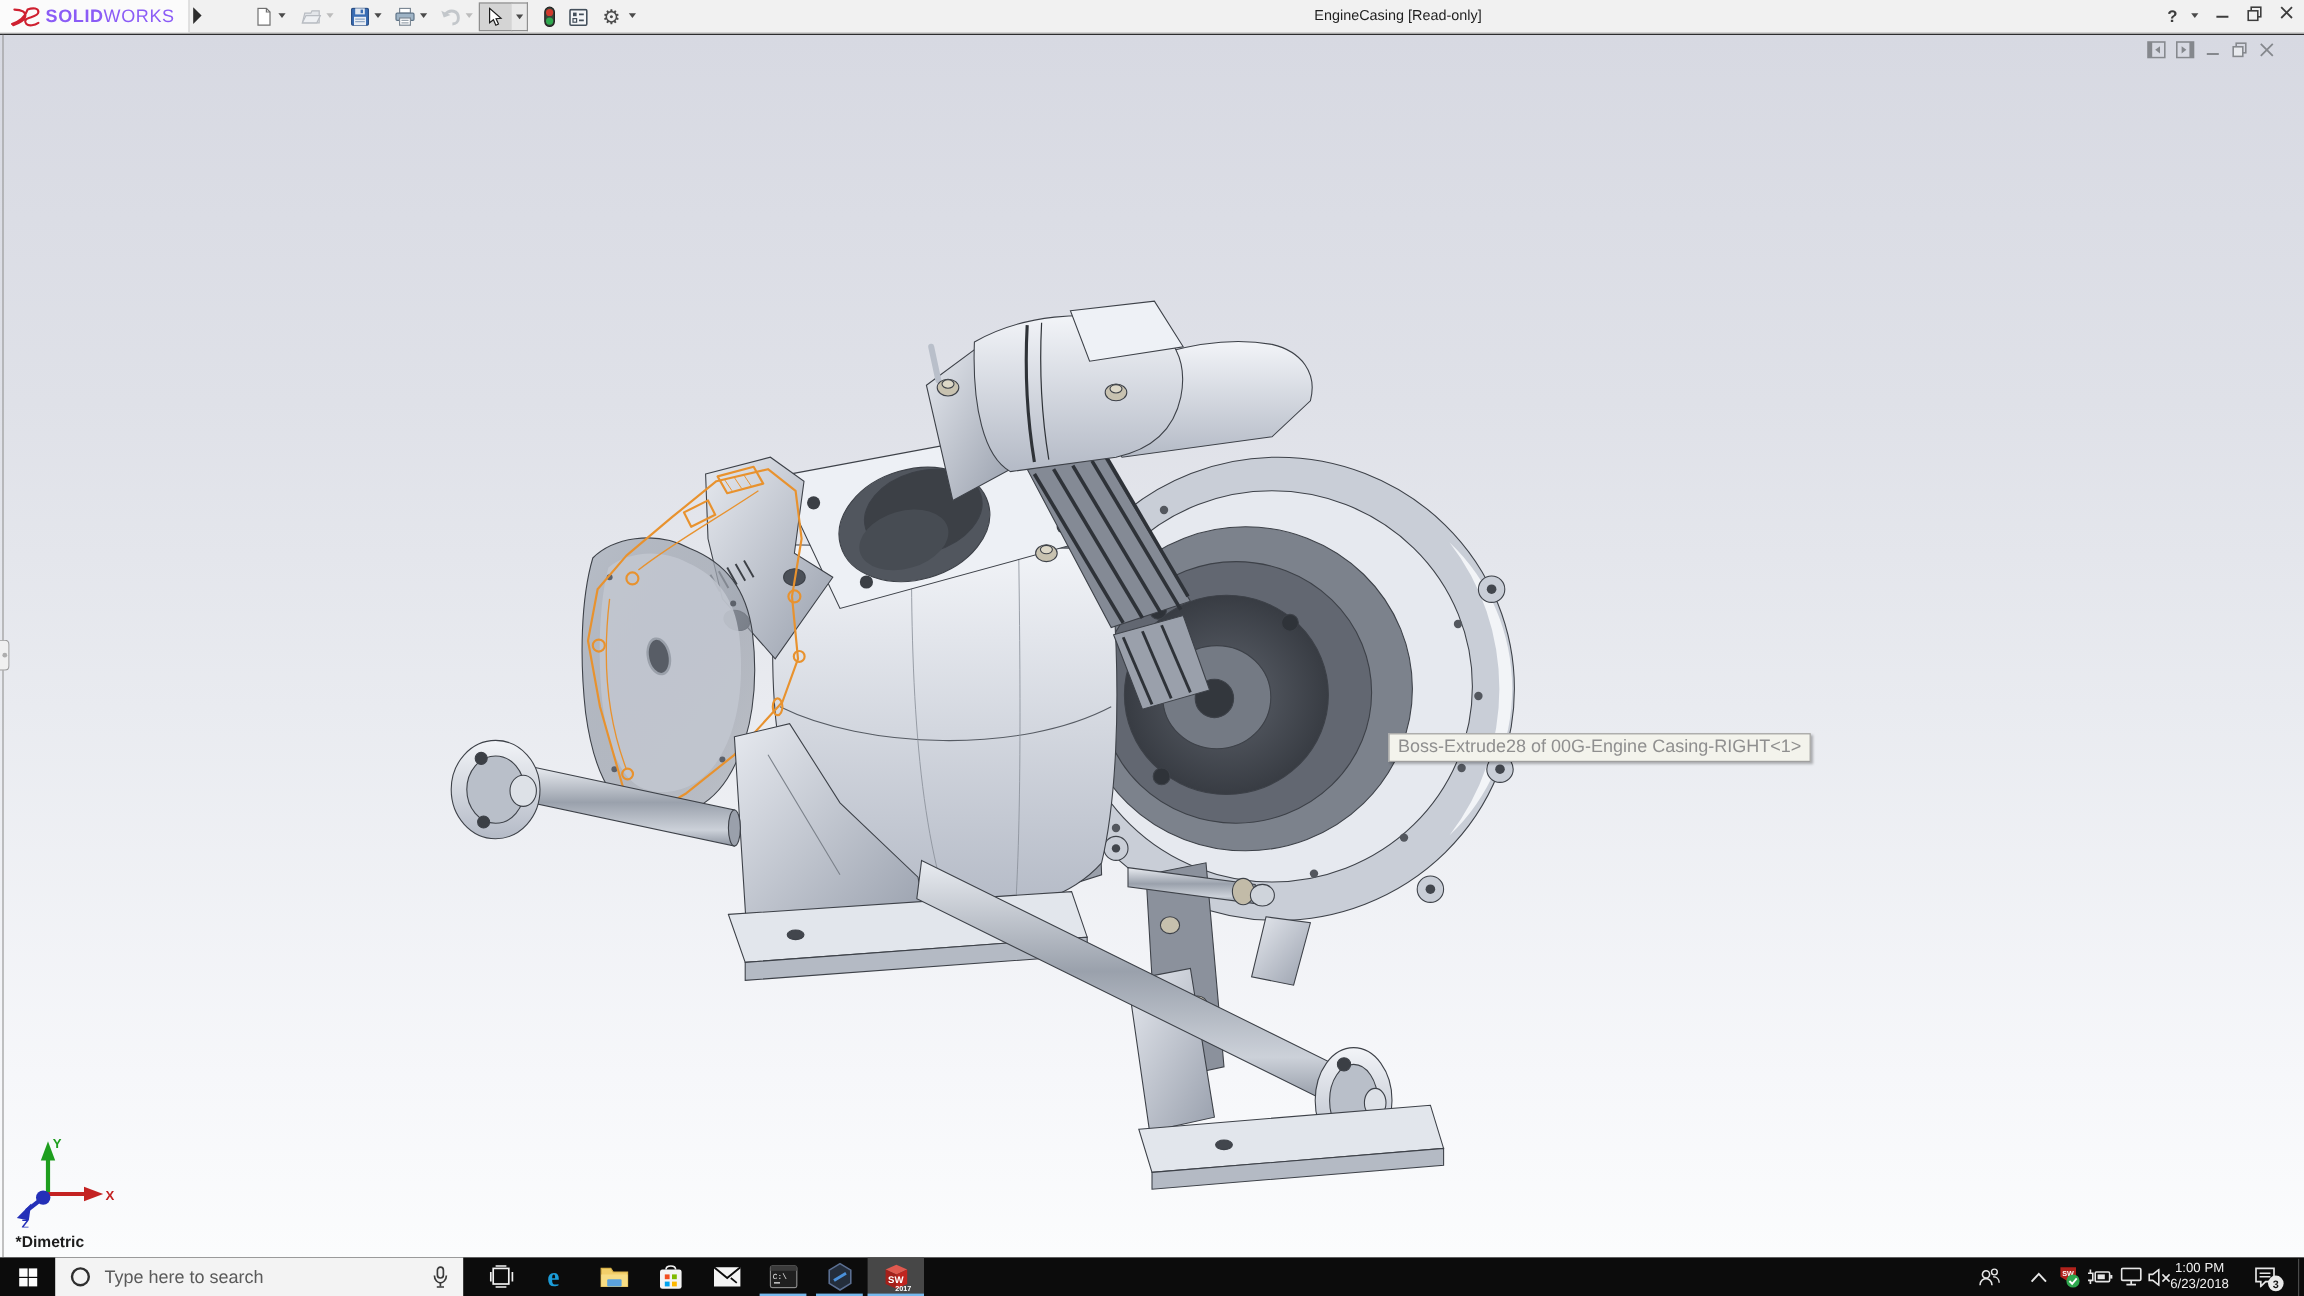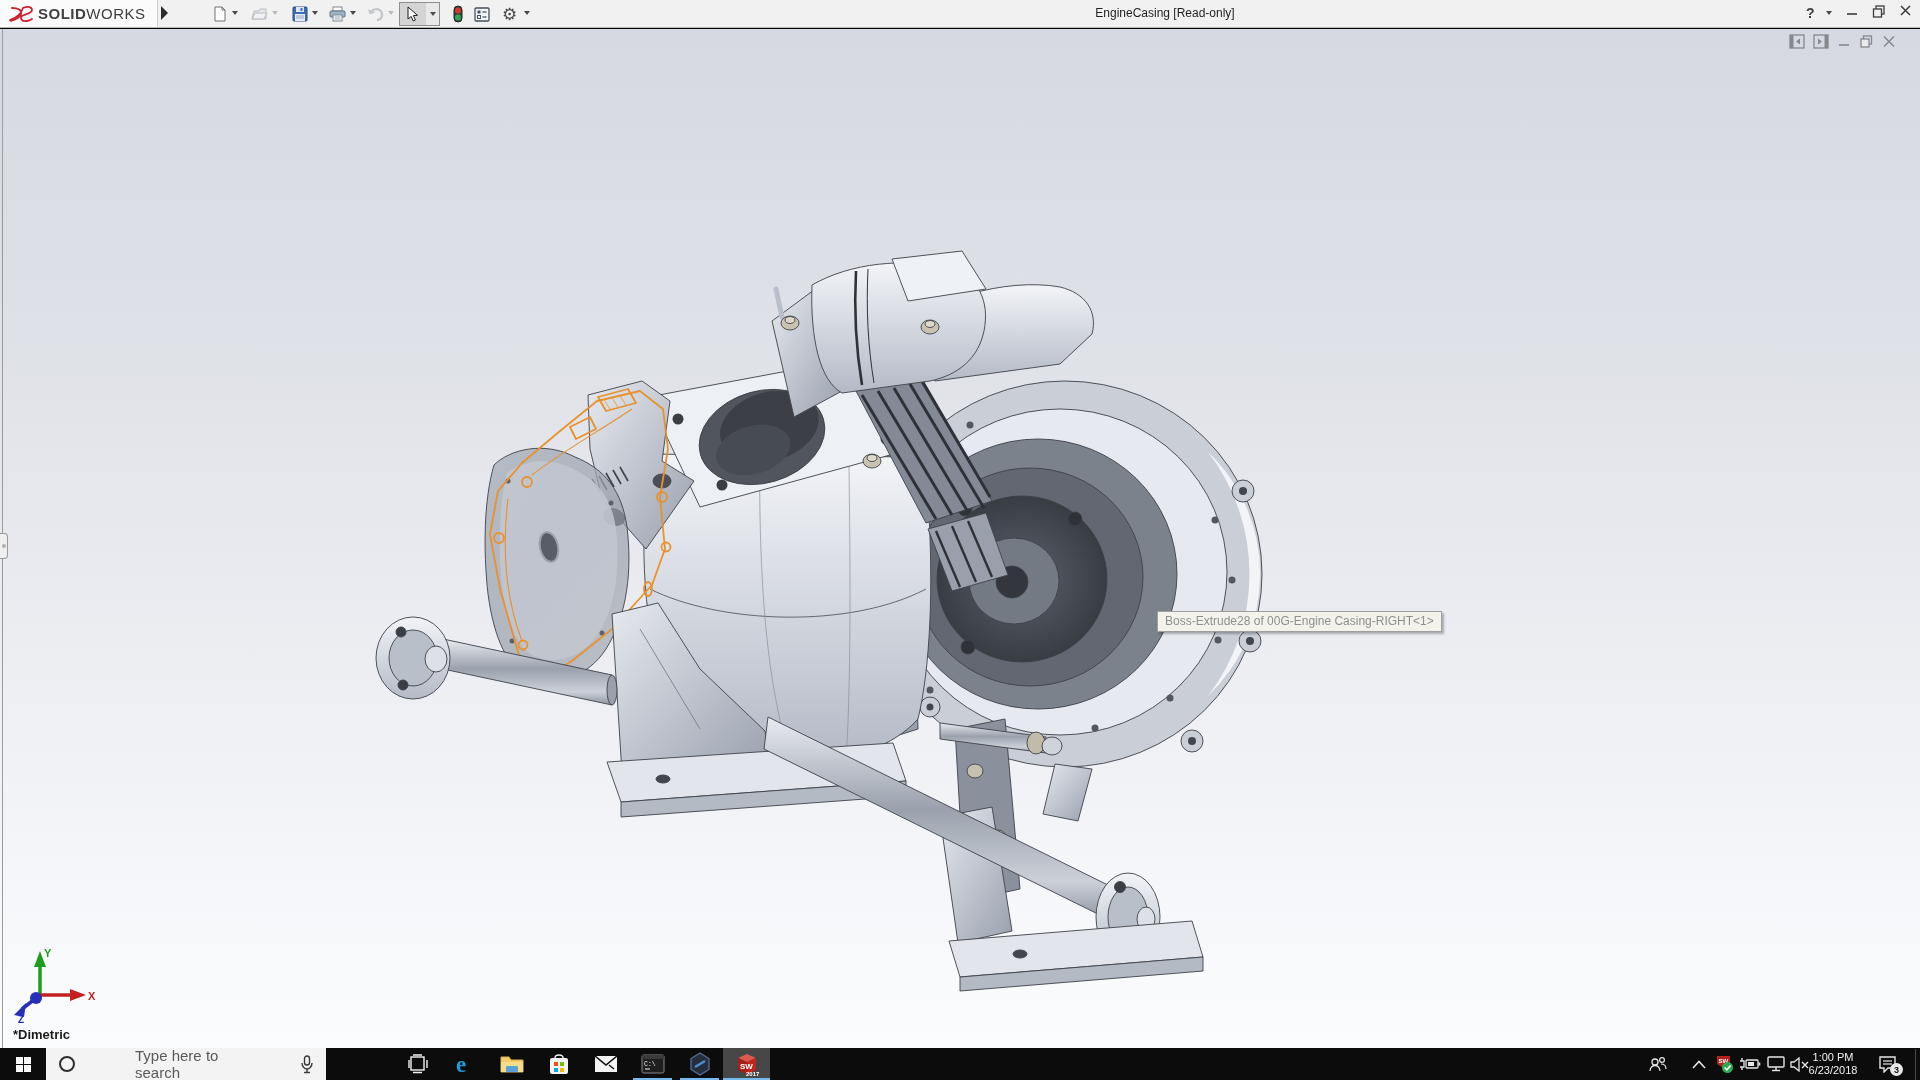--- a/index.html
+++ b/index.html
@@ -1,51 +1,51 @@
 <!DOCTYPE html>
 <html><head>
 <meta charset="utf-8">
 <style>
   * { margin:0; padding:0; box-sizing:border-box; }
   html,body { width:1920px; height:1080px; overflow:hidden; font-family:"Liberation Sans", sans-serif; background:#000; }
 
   
   .titlebar { position:absolute; left:0; top:0; width:1920px; height:28px; background:#f1f1f1; border-bottom:1px solid #b9b9b9; z-index:50; }
   .logo-panel { position:absolute; left:0; top:0; width:158px; height:27px; background:#fbfbfb; border-right:1px solid #cfcfcf; display:flex; align-items:center; padding-left:8px; }
-  .brand-text { font-size:15px; color:#404040; letter-spacing:.5px; margin-left:4px; }
+  .brand-text { font-size:15px; color:#8b5cf6; letter-spacing:.5px; margin-left:4px; }
   .brand-text b { font-weight:bold; }
   .flyout { position:absolute; left:161px; top:6px; width:0; height:0; border-left:7px solid #2d2d2d; border-top:7px solid transparent; border-bottom:7px solid transparent; }
   .tb-btn { position:absolute; top:3px; width:23px; height:22px; display:flex; align-items:center; justify-content:center; }
   .tb-caret { position:absolute; top:11px; width:0; height:0; border-top:4px solid #4a4a4a; border-left:3.5px solid transparent; border-right:3.5px solid transparent; }
   .tb-caret.dis { border-top-color:#bcbcbc; }
   .sel-box { position:absolute; left:399px; top:2px; width:28px; height:24px; background:#d4d4d4; border:1px solid #8f8f8f; display:flex; align-items:center; justify-content:center; }
   .sel-caret-box { position:absolute; left:426px; top:2px; width:14px; height:24px; background:#e9e9e9; border:1px solid #8f8f8f; border-left:none; display:flex; align-items:center; justify-content:center; }
   .win-title { position:absolute; left:1040px; top:6px; width:250px; text-align:center; font-size:12px; color:#1f1f1f; }
   .wc { position:absolute; top:4px; color:#3c3c3c; font-size:14px; }
   .gear-glyph { font-size:17px; color:#4c4c4c; line-height:1; }
 
   
   .viewport { position:absolute; left:0; top:29px; width:1920px; height:1019px;
               background:linear-gradient(180deg,#d7d9e2 0%,#dfe1e8 30%,#e9ebf0 55%,#f6f7fa 85%,#fbfcfd 100%); }
   .vp-left-border { position:absolute; left:2px; top:0; width:1px; height:1019px; background:#9b9b9b; }
   .splitter-tab { position:absolute; left:0; top:504px; width:8px; height:26px; background:#f0f0f0; border:1px solid #9b9b9b; border-left:none; border-radius:0 4px 4px 0; }
   .splitter-tab i { position:absolute; left:2px; top:10px; width:4px; height:4px; border-radius:50%; background:#aeaeae; }
   .doc-controls { position:absolute; right:24px; top:5px; display:flex; gap:8px; }
   .doc-controls svg { display:block; }
   .model-svg { position:absolute; left:370px; top:191px; width:960px; height:800px; }
-  .tooltip { position:absolute; left:1157px; top:582px; padding:2px 7px 3px; font-size:12px; color:#8f8f8f; background:#f3f3ec; border:1px solid #9f9f9f; box-shadow:1.5px 1.5px 2px rgba(0,0,0,.28); white-space:nowrap; z-index:5; }
+  .tooltip { position:absolute; left:1157px; top:582px; padding:2px 7px 3px; font-size:15px; color:#8f8f8f; background:#f3f3ec; border:1px solid #9f9f9f; box-shadow:1.5px 1.5px 2px rgba(0,0,0,.28); white-space:nowrap; z-index:5; }
   .triad { position:absolute; left:6px; top:916px; }
   .view-label { position:absolute; left:13px; top:998px; font-size:13px; font-weight:bold; color:#1c1c1c; }
 
   
   .taskbar { position:absolute; left:0; top:1048px; width:1920px; height:32px; background:#0c0c0c; z-index:60; }
   .start-btn { position:absolute; left:0; top:0; width:46px; height:32px; display:flex; align-items:center; justify-content:center; }
   .win-logo { width:15px; height:15px; display:grid; grid-template-columns:7px 7px; grid-template-rows:7px 7px; gap:1px; }
   .win-logo i { background:#fdfdfd; }
-  .search-box { position:absolute; left:46px; top:0; width:280px; height:32px; background:#f3f3f3; display:flex; align-items:center;gap:48px; }
+  .search-box { position:absolute; left:46px; top:0; width:340px; height:32px; background:#f3f3f3; display:flex; align-items:center; }
   .cortana-ring { width:16px; height:16px; border:2.5px solid #2e2e2e; border-radius:50%; margin-left:13px; }
   .search-text { font-size:15px; color:#5a5a5a; margin-left:12px; flex:1; }
   .mic { margin-right:12px; }
   .apps { position:absolute; left:394px; top:0; display:flex; }
   .app { width:47px; height:32px; position:relative; display:flex; align-items:center; justify-content:center; }
   .app.active { background:#474747; }
   .app .uline { position:absolute; bottom:0; left:4px; right:4px; height:2px; background:#76b9ed; }
   .app.active .uline { left:0; right:0; }
   .tray-i { position:absolute; top:0; height:32px; display:flex; align-items:center; justify-content:center; }
   .clock { position:absolute; left:1800px; top:3px; width:66px; color:#f0f0f0; font-size:11px; line-height:13px; text-align:center; }

